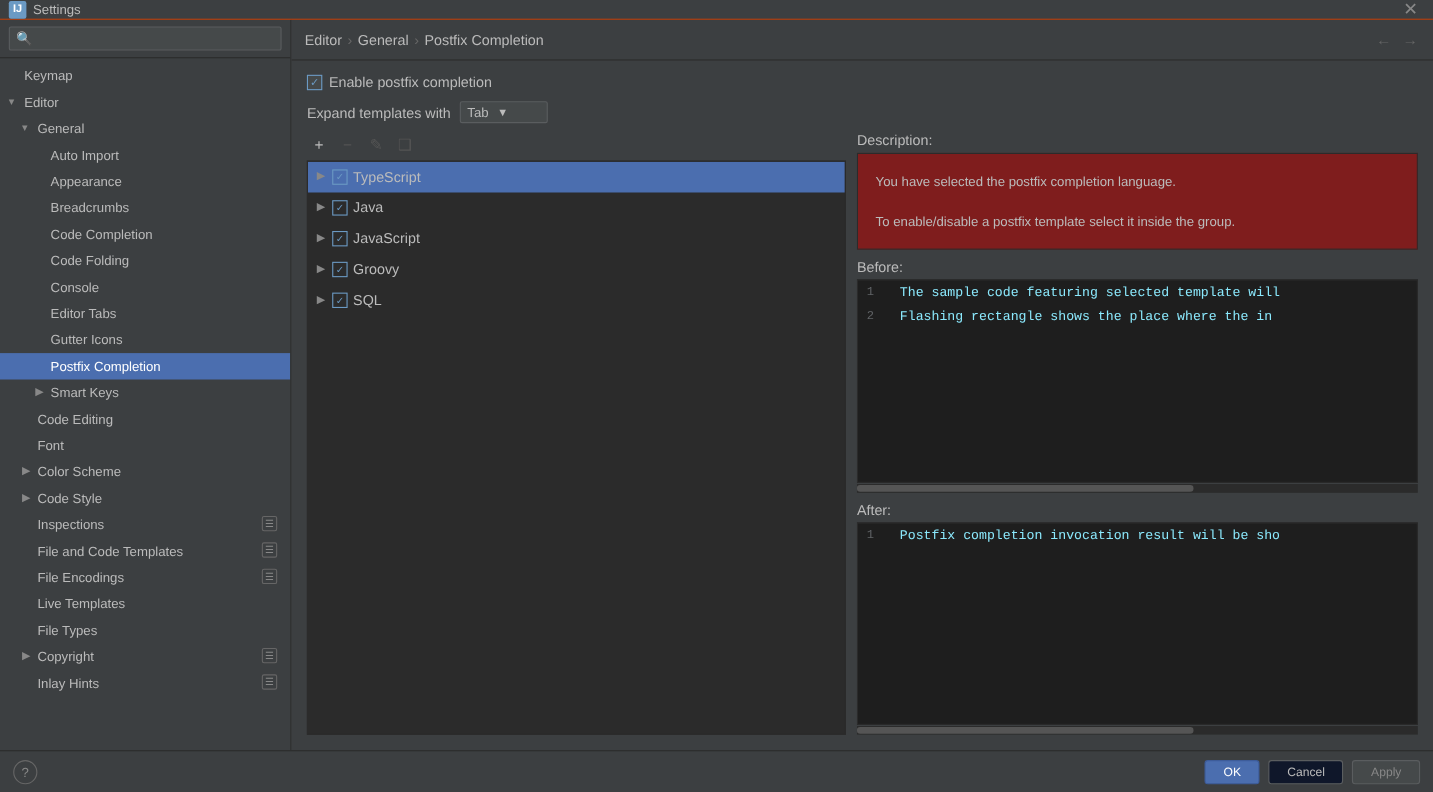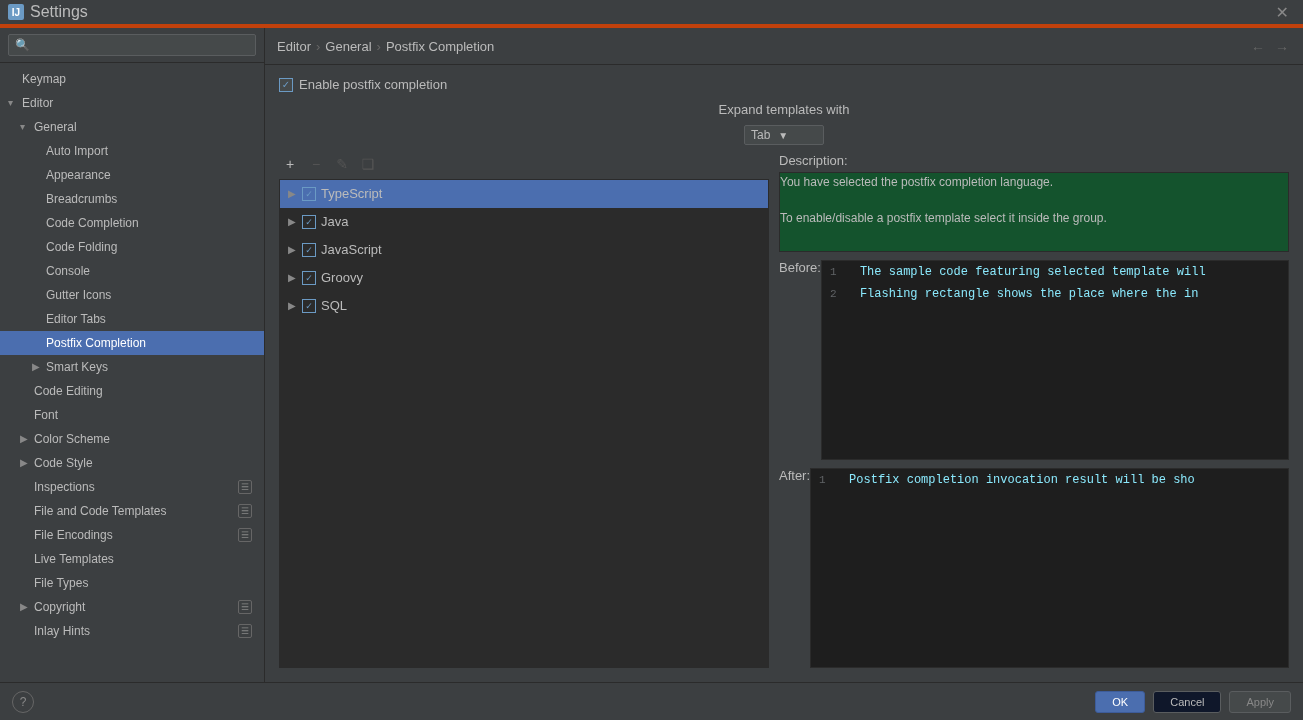--- a/index.html
+++ b/index.html
@@ -10,44 +10,44 @@
       color: #bbbbbb;
       width: 1303px;
       height: 720px;
       overflow: hidden;
       display: flex;
       flex-direction: column;
     }
     
     .title-bar {
       background: #3c3f41;
-      height: 28px;
+      height: 18px;
       display: flex;
       align-items: center;
       padding: 0 8px;
-      border-bottom: 4px solid #c2410c;
+      border-bottom: 1px solid #c2410c;
       flex-shrink: 0;
     }
     .title-bar-icon {
       width: 16px;
       height: 16px;
       margin-right: 6px;
       background: #6b9ac4;
       border-radius: 2px;
       flex-shrink: 0;
       font-size: 10px;
       color: white;
       display: flex;
       align-items: center;
       justify-content: center;
       font-weight: bold;
     }
     .title-bar-text {
       color: #bbbbbb;
-      font-size: 16px;
+      font-size: 12px;
       flex: 1;
     }
     .title-bar-close {
       cursor: pointer;
       color: #888;
       font-size: 16px;
       padding: 2px 6px;
     }
 
     
@@ -192,21 +192,20 @@
     }
     .checkbox-custom.checked::after {
       content: '✓';
       font-size: 10px;
       color: #6b9ac4;
     }
     .expand-row {
       display: flex;
       align-items: center;
       gap: 8px;
-      flex-direction: column;
     }
     .expand-label { font-size: 13px; color: #bbbbbb; }
     .dropdown {
       background: #45494a;
       border: 1px solid #5a5d5f;
       border-radius: 2px;
       color: #bbbbbb;
       padding: 2px 6px;
       font-size: 12px;
       min-width: 80px;
@@ -288,23 +287,23 @@
       flex-direction: column;
       gap: 8px;
       overflow: hidden;
     }
     .desc-label {
       font-size: 13px;
       color: #bbbbbb;
       margin-bottom: 4px;
     }
     .desc-box {
-      background: #14532d;
+      background: #7f1d1d;
       border: 1px solid #2b2b2b;
-      padding: 0;
+      padding: 16px;
       font-size: 12px;
       color: #bbbbbb;
       min-height: 80px;
       line-height: 1.5;
     }
     .code-preview {
       flex: 1;
       background: #1e1e1e;
       border: 1px solid #2b2b2b;
       font-family: 'Courier New', monospace;
@@ -323,21 +322,21 @@
       color: #606366;
       min-width: 20px;
       margin-right: 10px;
       user-select: none;
       font-size: 11px;
     }
     .line-content { color: #8be9fd; white-space: nowrap; overflow: hidden; }
     .preview-section {
       flex: 1;
       display: flex;
-      flex-direction: row;
+      flex-direction: column;
       min-height: 0;
     }
     .preview-section-label {
       font-size: 13px;
       color: #bbbbbb;
       margin-bottom: 4px;
     }
     .scrollbar-h {
       height: 8px;
       background: #2b2b2b;
@@ -451,25 +450,25 @@
         <div class="tree-item indent-2">
           <span class="chevron"></span>
           <span class="tree-label">Code Folding</span>
         </div>
         <div class="tree-item indent-2">
           <span class="chevron"></span>
           <span class="tree-label">Console</span>
         </div>
         <div class="tree-item indent-2">
           <span class="chevron"></span>
+          <span class="tree-label">Editor Tabs</span>
+        </div>
+        <div class="tree-item indent-2">
+          <span class="chevron"></span>
           <span class="tree-label">Gutter Icons</span>
-        </div>
-        <div class="tree-item indent-2">
-          <span class="chevron"></span>
-          <span class="tree-label">Editor Tabs</span>
         </div>
         <div class="tree-item selected indent-2">
           <span class="chevron"></span>
           <span class="tree-label">Postfix Completion</span>
         </div>
         <div class="tree-item indent-2">
           <span class="chevron">▶</span>
           <span class="tree-label">Smart Keys</span>
         </div>
         <div class="tree-item indent-1">

